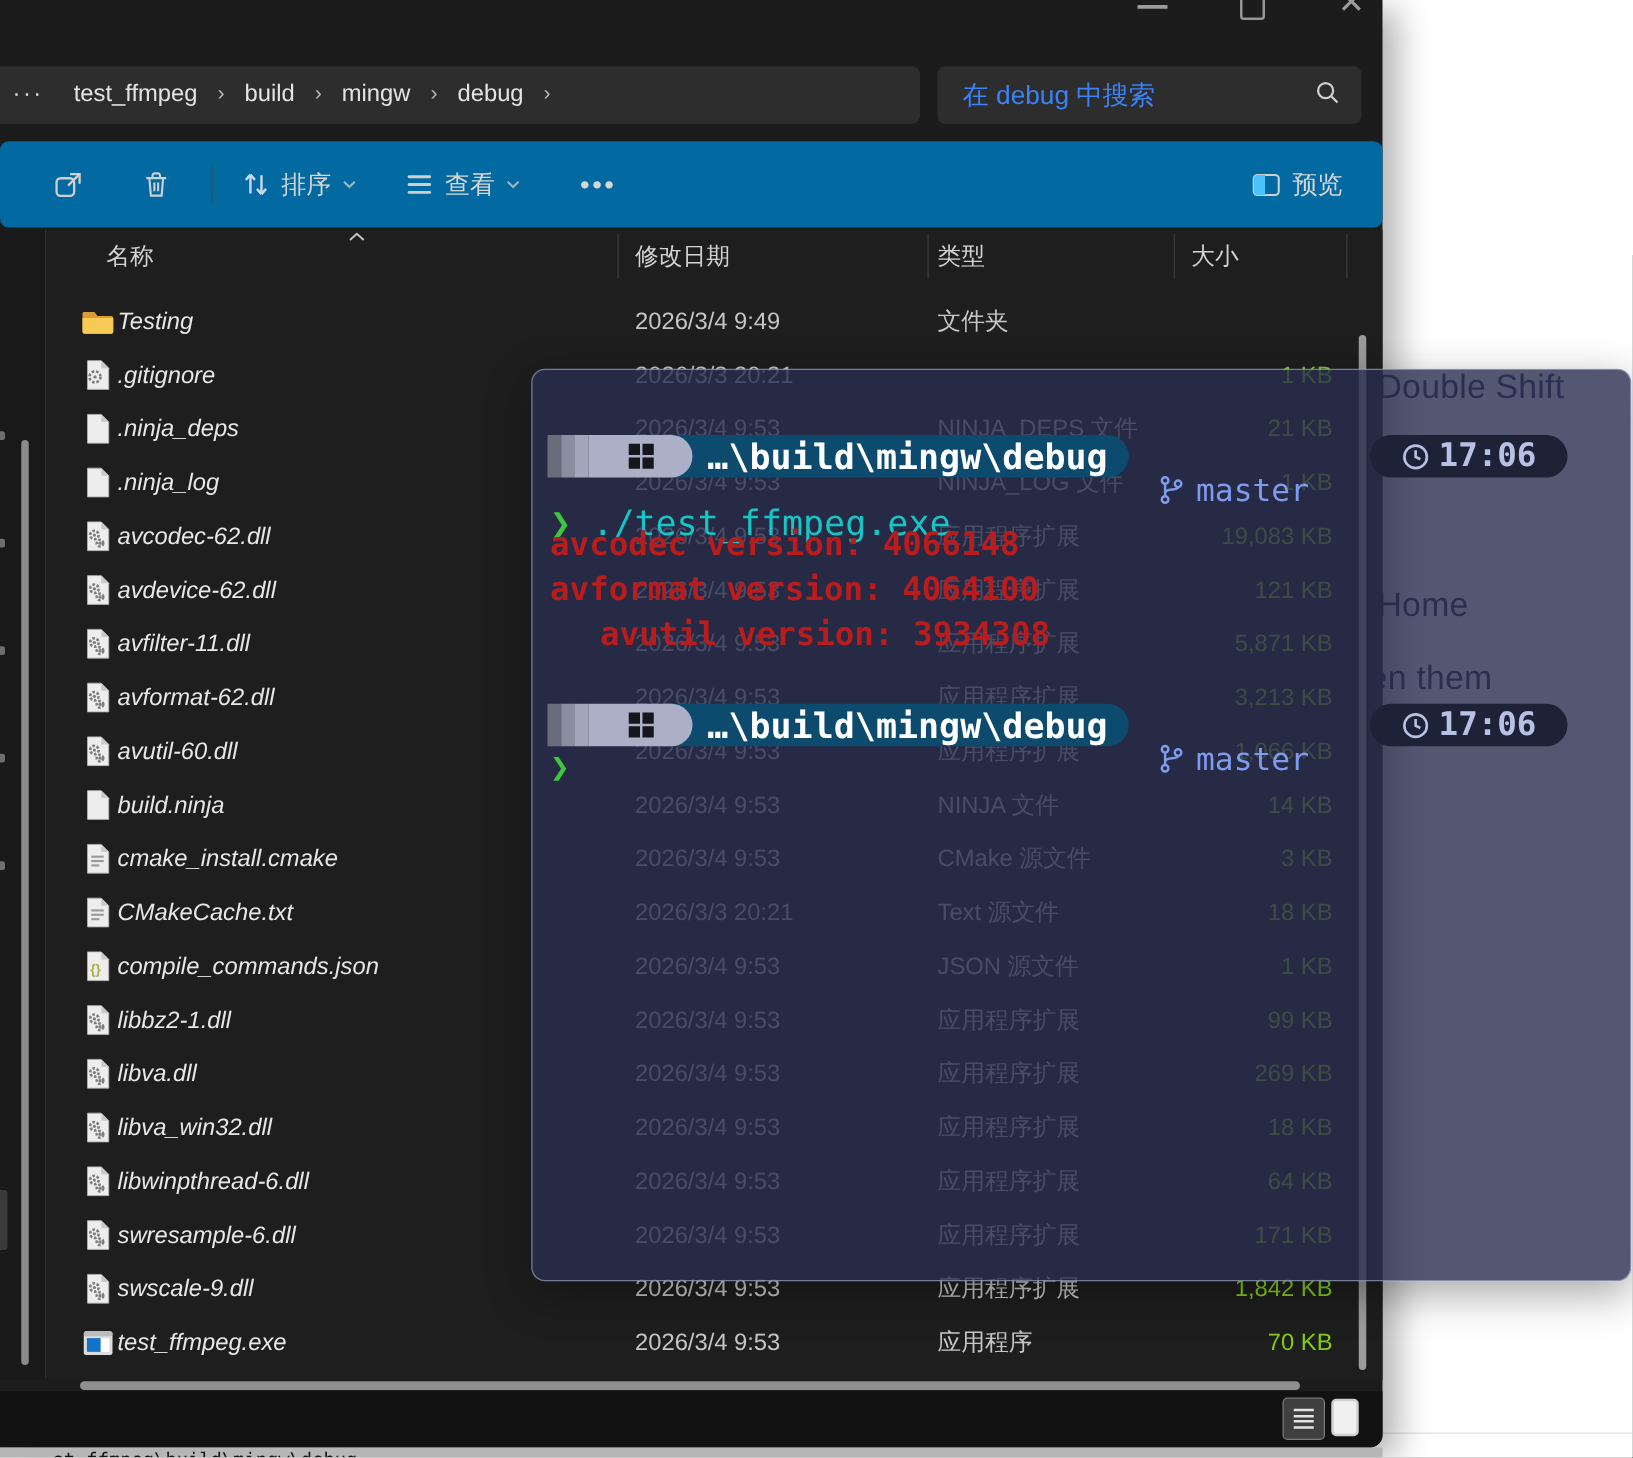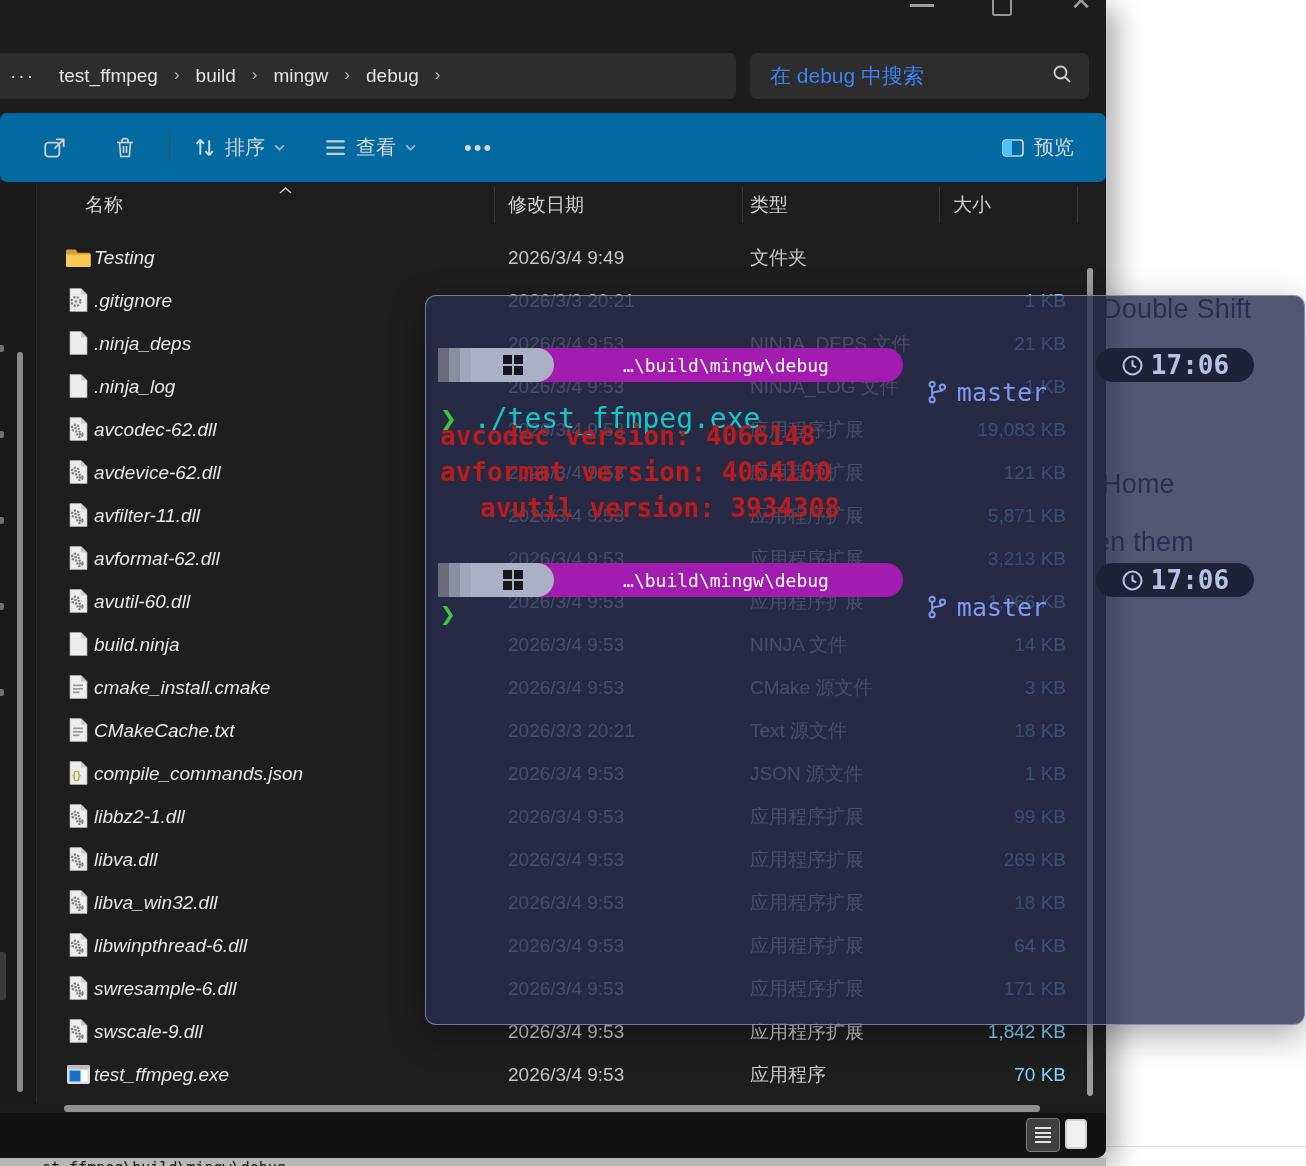--- a/index.html
+++ b/index.html
@@ -44,21 +44,21 @@
   .ch-div{position:absolute;top:3px;width:1px;height:36px;background:#3a3a3a;}
 
   .filearea{position:absolute;left:0;top:184px;width:1106px;height:920px;background:#1e1e1e;}
   .file-list{position:absolute;left:0;top:52px;width:1106px;height:868px;}
   .file-row{position:absolute;left:0;width:1106px;height:43px;line-height:43px;font-size:19px;}
   .f-icon{position:absolute;left:65px;top:8px;width:27px;height:27px;}
   .f-icon svg{width:27px;height:27px;display:block;}
   .f-name{position:absolute;left:94px;color:#e7e7e7;white-space:nowrap;font-style:italic;}
   .f-date{position:absolute;left:508px;color:#c6c6c6;white-space:nowrap;}
   .f-type{position:absolute;left:750px;color:#c6c6c6;white-space:nowrap;}
-  .f-size{position:absolute;left:930px;width:136px;text-align:right;color:#7dd3fc;white-space:nowrap;}
+  .f-size{position:absolute;left:930px;width:136px;text-align:right;color:#84cc16;white-space:nowrap;}
 
   .navstrip{position:absolute;left:0;top:184px;width:36px;height:920px;background:#191919;}
   .nav-divider{position:absolute;left:36px;top:184px;width:1px;height:918px;background:#2e2e2e;}
   .nav-scroll{position:absolute;left:17px;top:352px;width:6px;height:740px;background:#8a8a8a;border-radius:3px;}
   .nav-mark{position:absolute;left:0;width:4px;height:7px;background:#6f6f6f;border-radius:0 2px 2px 0;}
   .nav-box{position:absolute;left:0;top:952px;width:6px;height:48px;background:#3a3a3a;border-radius:0 3px 3px 0;}
 
   .v-thumb{position:absolute;left:1087px;top:268px;width:6px;height:828px;background:#9c9c9c;border-radius:3px;}
   .h-thumb{position:absolute;left:64px;top:1105px;width:976px;height:7px;background:#8f8f8f;border-radius:4px;}
 
@@ -80,23 +80,23 @@
             background:rgba(41,45,79,0.80);border:1.5px solid rgba(160,170,198,0.65);border-radius:11px;
             box-shadow:0 10px 34px rgba(0,0,0,.35);z-index:5;
             font-family:"DejaVu Sans Mono",monospace;}
   .pbar{position:absolute;left:12px;display:flex;height:34px;align-items:stretch;}
   .pbar1{top:52px;} .pbar2{top:267px;}
   .seg-bars{display:flex;z-index:5;}
   .seg-bars div{width:11px;height:34px;}
   .bar1{background:#6a6d79;} .bar2{background:#8b8ea0;} .bar3{background:#a2a6ba;}
   .seg-win{width:83px;background:#abb0c6;border-radius:0 17px 17px 0;z-index:4;
            display:flex;align-items:center;justify-content:center;}
-  .seg-path{width:366px;margin-left:-17px;background:#a21caf;border-radius:0 17px 17px 0;z-index:3;
+  .seg-path{width:366px;margin-left:-17px;background:#0c4a6e;border-radius:0 17px 17px 0;z-index:3;
             display:flex;align-items:center;justify-content:center;padding-left:12px;box-sizing:border-box;
-            color:#ffffff;font-size:18px;font-weight:normal;white-space:nowrap;}
+            color:#ffffff;font-size:28px;font-weight:bold;white-space:nowrap;}
   .seg-branch{width:192px;margin-left:-17px;background:rgba(150,160,200,0.30);border-radius:0 17px 17px 0;z-index:2;
               display:flex;align-items:center;justify-content:center;gap:10px;padding-left:10px;box-sizing:border-box;
               color:#7f9bee;font-size:25px;white-space:nowrap;margin-top:44px;}
   .seg-clock{width:158px;margin-left:18px;background:#1d2236;border-radius:17px;
              display:flex;align-items:center;justify-content:center;gap:7px;
              color:#b7c1e3;font-size:26px;font-weight:bold;}
   .winlogo{width:20px;height:20px;display:grid;grid-template-columns:9px 9px;grid-template-rows:9px 9px;gap:2px;}
   .winlogo div{background:#15171c;}
   .cmdline{position:absolute;left:14px;top:106px;font-size:28px;font-weight:normal;white-space:pre;}
   .cmd-chev{color:#3ec63e;margin-right:17px;} .cmd-text{color:#16c5c5;}

